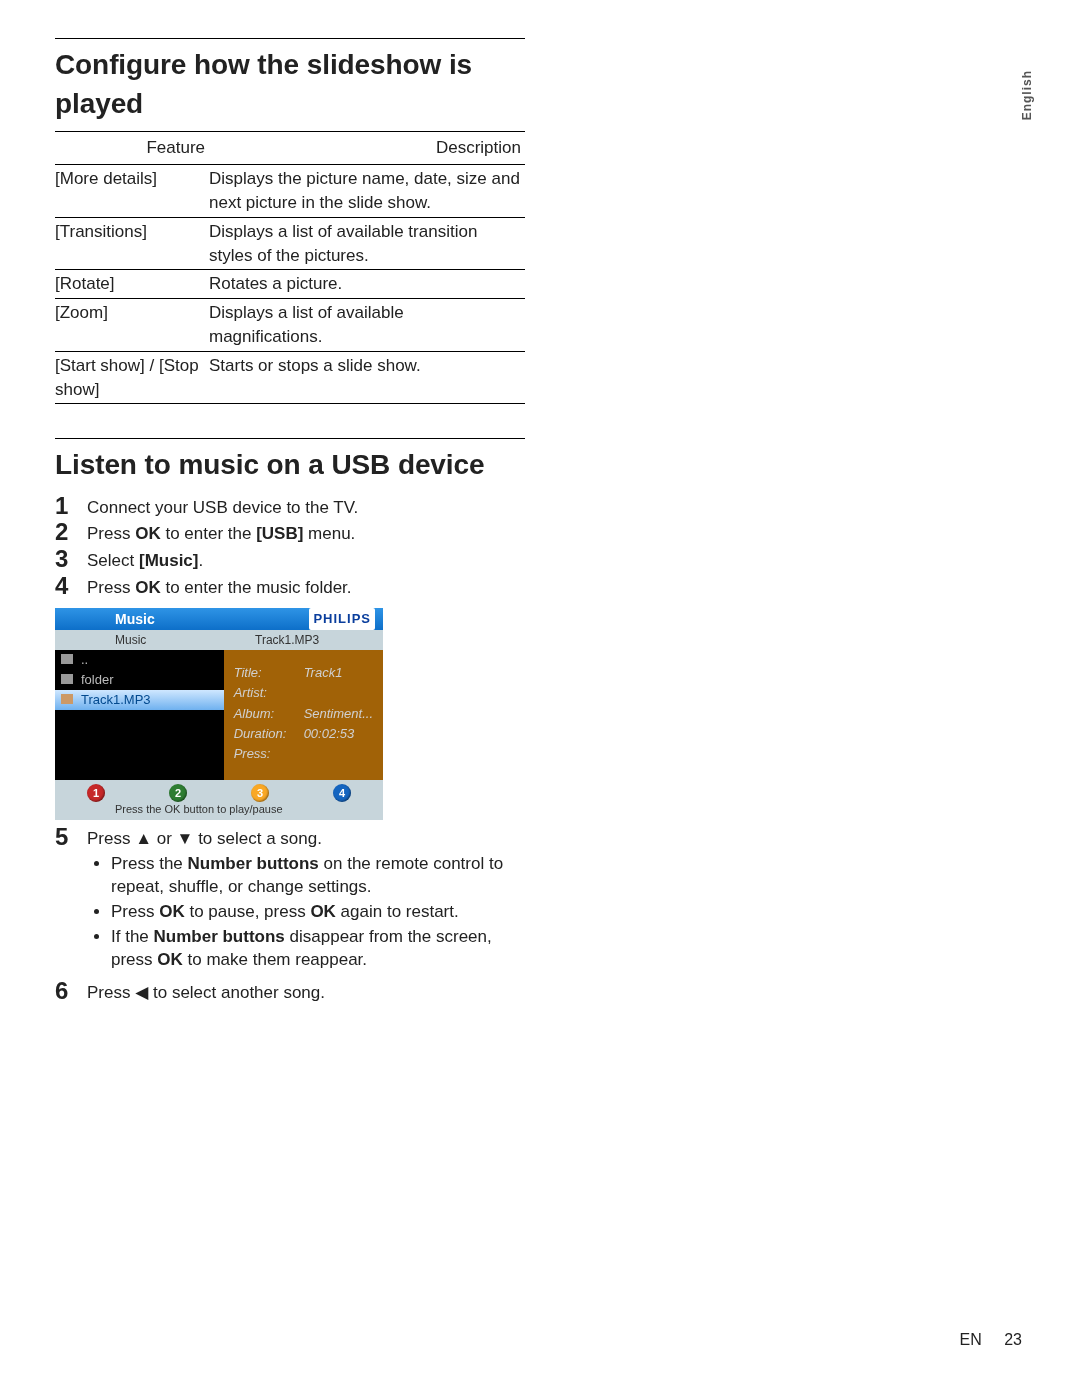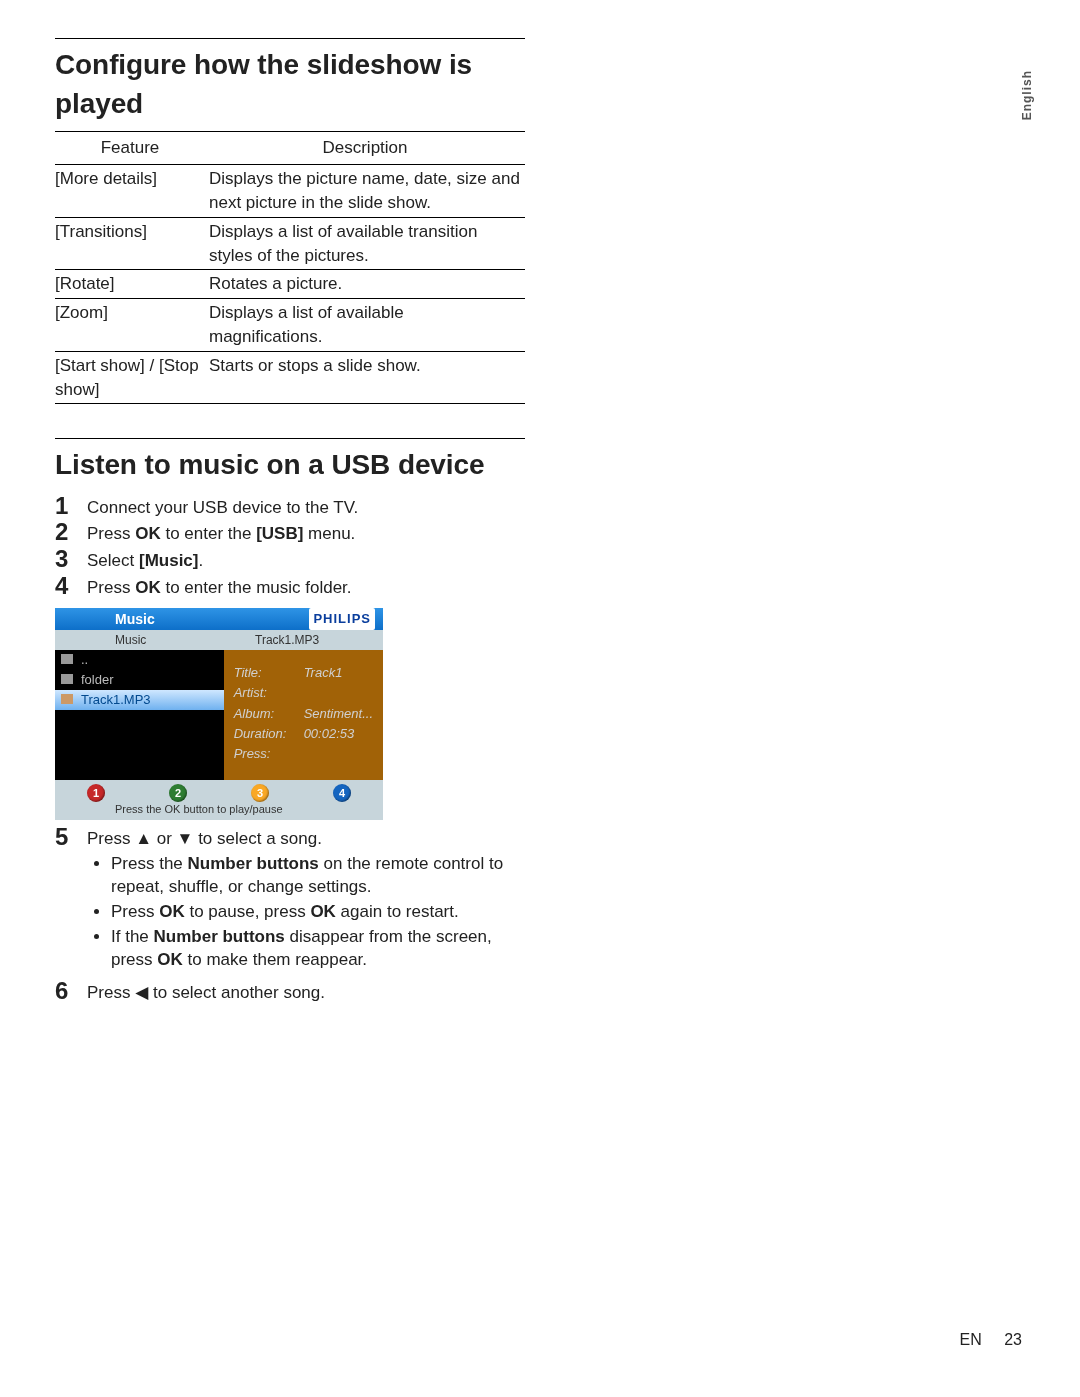--- a/index.html
+++ b/index.html
@@ -34,21 +34,21 @@
   .intro {
     font-size: 17px;
     margin: 0 0 10px 0;
   }
   table.feature-table {
     width: 100%;
     border-collapse: collapse;
     font-size: 17px;
   }
   table.feature-table th {
-    text-align: center;
+    text-align: right;
     font-weight: 400;
     padding: 4px 4px 4px 0;
     border-top: 1px solid #000;
     border-bottom: 1px solid #000;
   }
   table.feature-table td {
     vertical-align: top;
     padding: 2px 4px 2px 0;
     border-bottom: 1px solid #000;
   }

